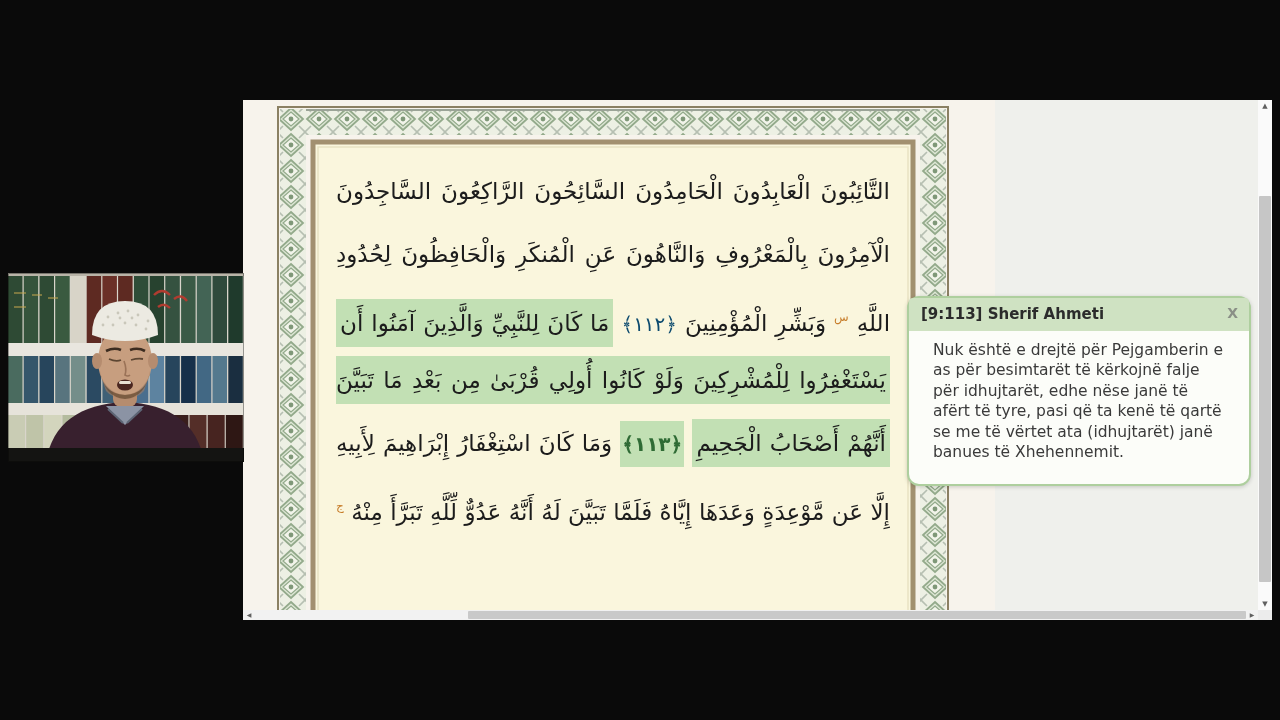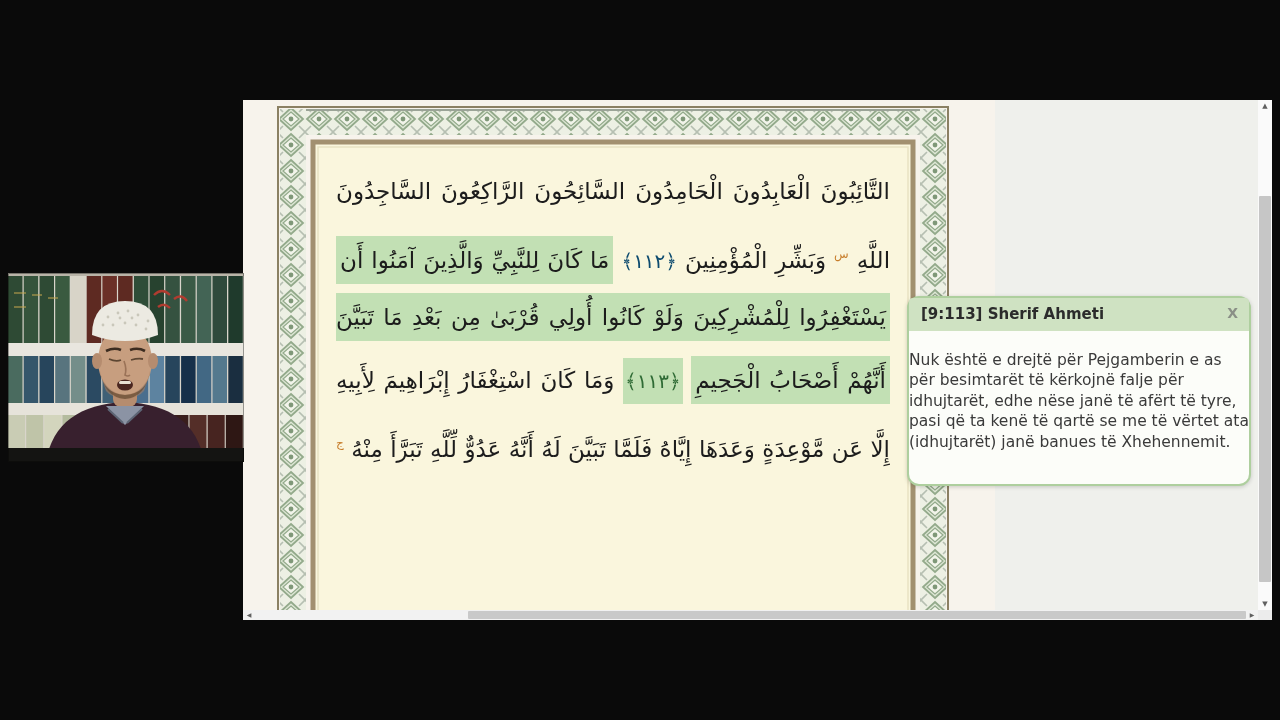--- a/index.html
+++ b/index.html
@@ -11,31 +11,31 @@
   #gray-panel{position:absolute;left:752px;top:0;width:263px;height:510px;background:#eff0ec;}
   
   #quran-frame-svg{position:absolute;left:34px;top:6px;}
   #arabic-block{position:absolute;left:77px;top:46px;width:586px;padding:14px 16px 0 16px;
                 box-sizing:border-box;}
   .qline{direction:rtl;text-align:justify;text-align-last:justify;height:63px;line-height:63px;
          overflow:hidden;font-size:23px;color:#1c1c1c;font-family:"DejaVu Sans",sans-serif;}
   .seg-plain{}
   .seg-hl{background:#c2e0b4;padding:11px 4px;}
   .seg-ayah{color:#0c4a6e;font-size:20px;}
-  .seg-ayah-hl{color:#2f6b35;font-size:20px;background:#c2e0b4;padding:11px 2px;}
+  .seg-ayah-hl{color:#2f6b35;font-size:20px;background:#c2e0b4;padding:11px 2px;font-weight:bold;}
   .seg-waqf{color:#c77d2a;font-size:12px;vertical-align:10px;}
   
   #tooltip{position:absolute;left:664px;top:196px;width:344px;height:190px;background:#fcfdf9;
            border:2px solid #aecf9e;border-radius:12px;box-shadow:0 1px 4px rgba(0,0,0,.18);
            box-sizing:border-box;z-index:5;}
   #tooltip-header{background:#cfe2c2;border-radius:4px 4px 0 0;padding:7px 12px 8px 12px;
                   font-weight:bold;font-size:15px;color:#2b2b2b;position:relative;}
   #tooltip-close{position:absolute;right:11px;top:7px;color:#8a8f86;font-weight:bold;
                  font-size:14px;cursor:pointer;}
-  #tooltip-body{padding:9px 0;font-size:15.5px;line-height:1.32;color:#3a3a3a;margin-top:10px;}
+  #tooltip-body{padding:9px 24px;font-size:15.5px;line-height:1.32;color:#3a3a3a;}
   
   #vscroll{position:absolute;right:0;top:0;width:14px;height:510px;background:#fafafa;}
   #vscroll .arrow{position:absolute;left:0;width:14px;height:12px;font-size:7px;color:#606060;
                   text-align:center;line-height:12px;}
   #vthumb{position:absolute;left:1px;top:96px;width:12px;height:386px;background:#c6c6c6;
           border-radius:1px;}
   #hscroll{position:absolute;left:0;bottom:0;width:1015px;height:10px;background:#f2f2f2;}
   #hthumb{position:absolute;left:225px;top:1px;width:778px;height:8px;background:#c9c9c9;
           border-radius:1px;}
   #hscroll .arrow{position:absolute;top:0;width:12px;height:10px;font-size:6px;color:#606060;
@@ -73,20 +73,21 @@
       <rect x="3" y="3" width="26" height="614" fill="url(#bandpat)"></rect>
       <rect x="643" y="3" width="26" height="614" fill="url(#bandpat)"></rect>
       <rect x="29" y="3" width="614" height="2" fill="#9aa396"></rect>
 
       <rect x="36" y="36" width="600" height="584" fill="#faf6dd" stroke="#a29070" stroke-width="5"></rect>
       <rect x="41" y="41" width="590" height="579" fill="none" stroke="#e8e2c2" stroke-width="1.5"></rect>
     </svg>
 
     <div id="arabic-block">
         <div class="qline" dir="rtl"><span class="seg-plain">التَّائِبُونَ الْعَابِدُونَ الْحَامِدُونَ السَّائِحُونَ الرَّاكِعُونَ السَّاجِدُونَ</span></div>
+        <div class="qline" dir="rtl"><span class="seg-plain">الْآمِرُونَ بِالْمَعْرُوفِ وَالنَّاهُونَ عَنِ الْمُنكَرِ وَالْحَافِظُونَ لِحُدُودِ</span></div>
         <div class="qline" dir="rtl"><span class="seg-plain">اللَّهِ</span> <span class="seg-waqf">س</span> <span class="seg-plain">وَبَشِّرِ الْمُؤْمِنِينَ</span> <span class="seg-ayah">﴿١١٢﴾</span> <span class="seg-hl">مَا كَانَ لِلنَّبِيِّ وَالَّذِينَ آمَنُوا أَن</span></div>
         <div class="qline" dir="rtl"><span class="seg-hl">يَسْتَغْفِرُوا لِلْمُشْرِكِينَ وَلَوْ كَانُوا أُولِي قُرْبَىٰ مِن بَعْدِ مَا تَبَيَّنَ لَهُمْ</span></div>
         <div class="qline" dir="rtl"><span class="seg-hl">أَنَّهُمْ أَصْحَابُ الْجَحِيمِ</span> <span class="seg-ayah-hl">﴿١١٣﴾</span> <span class="seg-plain">وَمَا كَانَ اسْتِغْفَارُ إِبْرَاهِيمَ لِأَبِيهِ</span></div>
         <div class="qline" dir="rtl"><span class="seg-plain">إِلَّا عَن مَّوْعِدَةٍ وَعَدَهَا إِيَّاهُ فَلَمَّا تَبَيَّنَ لَهُ أَنَّهُ عَدُوٌّ لِّلَّهِ تَبَرَّأَ مِنْهُ</span> <span class="seg-waqf">ج</span></div>
         <div class="qline" dir="rtl">  </div>
       </div>
 
     <div id="tooltip">
       <div id="tooltip-header">
         <span>[9:113] Sherif Ahmeti</span>

